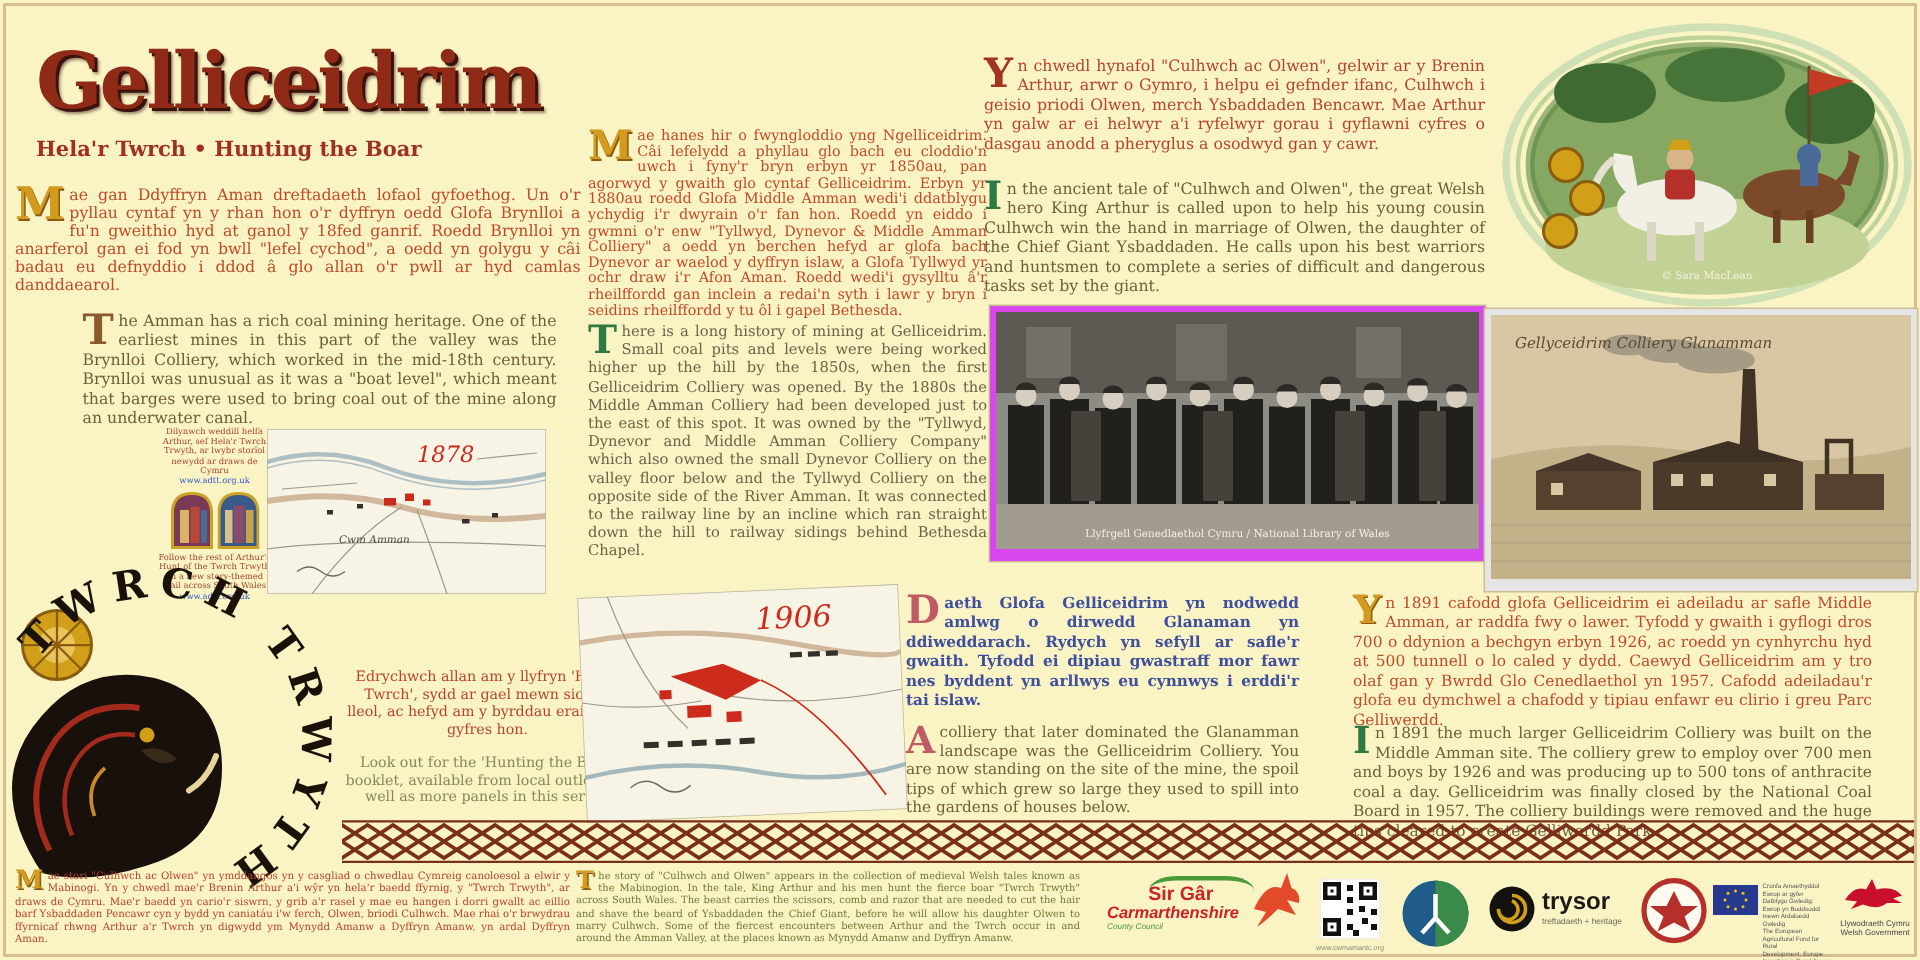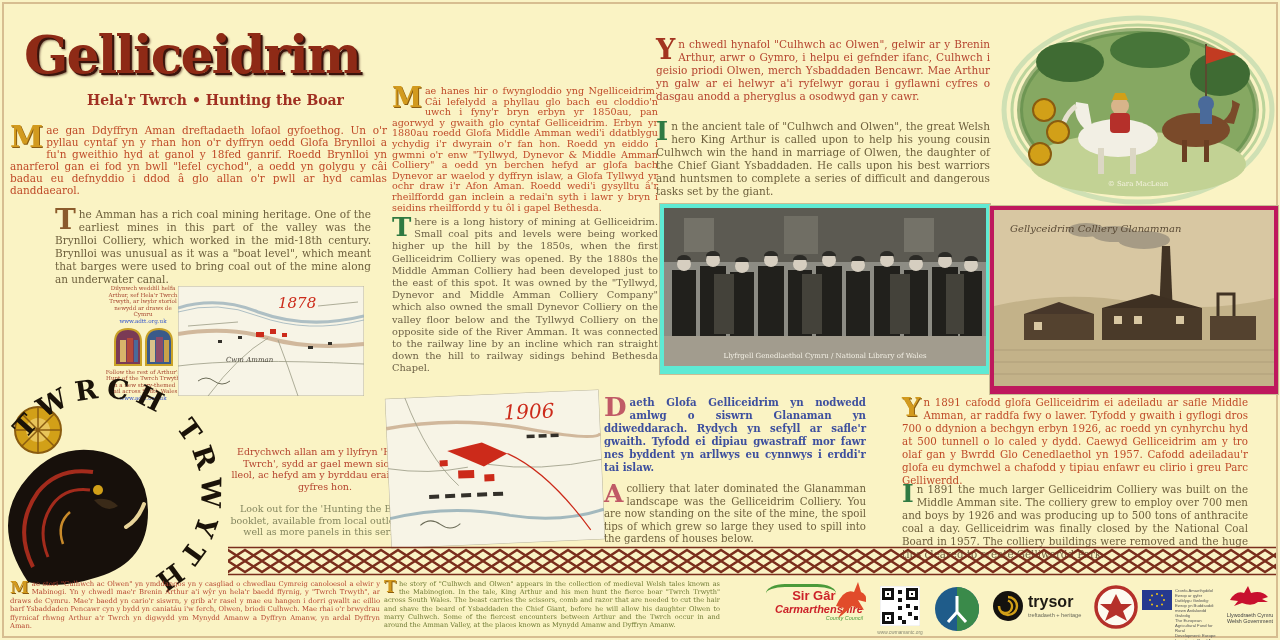--- a/index.html
+++ b/index.html
@@ -10,21 +10,21 @@
   .para{position:absolute;text-align:justify;}
   .dropcap{float:left;font-weight:bold;font-family:"DejaVu Serif",serif;line-height:.78;
            margin:1px 3px 0 0;}
   .gold{color:#d29a1e;text-shadow:1px 1px 0 #8a5c10;}
   .redcap{color:#a33420;}
   .greencap{color:#2f7a42;}
   .pinkcap{color:#c05a66;}
   .browncap{color:#8b5a2b;}
   .title{font-weight:bold;color:#8e2a16;letter-spacing:-2px;
          text-shadow:2px 2px 0 #3a140c, 3px 3px 2px rgba(58,20,12,.5);}
-  .subtitle{font-weight:bold;color:#a03022;text-align:right;}
+  .subtitle{font-weight:bold;color:#a03022;text-align:left;}
   .centered{text-align:center;}
   .tiny-url{color:#3355cc;}
   svg text{font-family:"DejaVu Serif",serif;}
 </style>
 </head>
 <body>
 
 <div id="panel">
   <div id="frame"></div>
 
@@ -125,21 +125,21 @@
 
   <div class="para" style="left:392px;top:86px;width:266px;font-size:9.6px;line-height:10.6px;color:#bf4a28;">
     <span class="dropcap gold" style="font-size:27px;">M</span><span>ae hanes hir o fwyngloddio yng Ngelliceidrim. Câi lefelydd a phyllau glo bach eu cloddio'n uwch i fyny'r bryn erbyn yr 1850au, pan agorwyd y gwaith glo cyntaf Gelliceidrim.  Erbyn yr 1880au roedd Glofa Middle Amman wedi'i ddatblygu ychydig i'r dwyrain o'r fan hon. Roedd yn eiddo i gwmni o'r enw "Tyllwyd, Dynevor &amp; Middle Amman Colliery" a oedd yn berchen hefyd ar glofa bach Dynevor ar waelod y dyffryn islaw, a Glofa Tyllwyd yr ochr draw i'r Afon Aman.  Roedd wedi'i gysylltu â'r rheilffordd gan inclein a redai'n syth i lawr y bryn i seidins rheilffordd y tu ôl i gapel Bethesda.</span>
   </div>
 
   <div class="para" style="left:392px;top:216px;width:266px;font-size:9.8px;line-height:12.2px;color:#6d6146;">
     <span class="dropcap greencap" style="font-size:26px;">T</span><span>here is a long history of mining at Gelliceidrim. Small coal pits and levels were being worked higher up the hill by the 1850s, when the first Gelliceidrim Colliery was opened.  By the 1880s the Middle Amman Colliery had been developed just to the east of this spot. It was owned by the "Tyllwyd, Dynevor and Middle Amman Colliery Company" which also owned the small Dynevor Colliery on the valley floor below and the Tyllwyd Colliery on the opposite side of the River Amman.  It was connected to the railway line by an incline which ran straight down the hill to railway sidings behind Bethesda Chapel.</span>
   </div>
 
   <div class="para" style="left:604px;top:396px;width:262px;font-size:10.2px;line-height:13px;color:#3d4f9e;font-weight:bold;">
-    <span class="dropcap pinkcap" style="font-size:26px;">D</span><span>aeth Glofa Gelliceidrim yn nodwedd amlwg o siswrn Glanaman yn ddiweddarach. Rydych yn sefyll ar safle'r gwaith. Tyfodd ei dipiau gwastraff mor fawr nes byddent yn arllwys eu cynnwys i erddi'r tai islaw.</span>
+    <span class="dropcap pinkcap" style="font-size:26px;">D</span><span>aeth Glofa Gelliceidrim yn nodwedd amlwg o dirwedd Glanaman yn ddiweddarach. Rydych yn sefyll ar safle'r gwaith. Tyfodd ei dipiau gwastraff mor fawr nes byddent yn arllwys eu cynnwys i erddi'r tai islaw.</span>
   </div>
 
   <div class="para" style="left:604px;top:483px;width:262px;font-size:10.2px;line-height:12.6px;color:#6d5f3c;">
     <span class="dropcap pinkcap" style="font-size:25px;">A</span><span> colliery that later dominated the Glanamman landscape was the Gelliceidrim Colliery.  You are now standing on the site of the mine, the spoil tips of which grew so large they used to spill into the gardens of houses below.</span>
   </div>
 
   <div class="para" style="left:656px;top:38px;width:334px;font-size:10.5px;line-height:13px;color:#b5442f;">
     <span class="dropcap redcap" style="font-size:27px;">Y</span><span>n chwedl hynafol "Culhwch ac Olwen", gelwir ar y Brenin Arthur, arwr o Gymro, i helpu ei gefnder ifanc, Culhwch i geisio priodi Olwen, merch Ysbaddaden Bencawr. Mae Arthur yn galw ar ei helwyr a'i ryfelwyr gorau i gyflawni cyfres o dasgau anodd a pheryglus a osodwyd gan y cawr.</span>
   </div>
 
@@ -189,21 +189,21 @@
       <rect x="110" y="99" width="20" height="20" rx="4" fill="#b5302a"></rect>
     </g>
     <g>
       <circle cx="44" cy="96" r="11" fill="#d2a018" stroke="#8a5c10" stroke-width="2"></circle>
       <circle cx="58" cy="118" r="11" fill="#d2a018" stroke="#8a5c10" stroke-width="2"></circle>
       <circle cx="40" cy="140" r="11" fill="#d2a018" stroke="#8a5c10" stroke-width="2"></circle>
     </g>
     <text x="138" y="172" font-size="7" fill="#f5f2e0" text-anchor="middle">© Sara MacLean</text>
   </svg>
 
-  <div class="abs" style="left:660px;top:204px;background:#5eead4;padding:4px;box-shadow:0 0 0 1px #c9bd94;">
+  <div class="abs" style="left:660px;top:204px;background:#d946ef;padding:4px;box-shadow:0 0 0 1px #c9bd94;">
     <svg width="322" height="158">
       <rect width="322" height="158" fill="#8d8c84"></rect>
       <rect width="322" height="54" fill="#5c5a52"></rect>
       <rect x="20" y="10" width="30" height="34" fill="#747268"></rect>
         <rect x="120" y="8" width="34" height="38" fill="#706e64"></rect>
         <rect x="240" y="10" width="30" height="34" fill="#747268"></rect>
       <g>
         <g fill="#21201c">
           <rect x="8" y="62" width="24" height="66"></rect>
             <rect x="36" y="58" width="26" height="70"></rect>
@@ -248,21 +248,21 @@
             <path d="M245 52 a7 5 0 0 1 14 0 Z"></path>
             <path d="M274 49 a7 5 0 0 1 14 0 Z"></path>
             <path d="M300 53 a7 5 0 0 1 14 0 Z"></path>
         </g>
       </g>
       <rect y="128" width="322" height="30" fill="#a29c8e"></rect>
       <text x="161" y="150" font-size="7" fill="#f2efe4" text-anchor="middle">Llyfrgell Genedlaethol Cymru / National Library of Wales</text>
     </svg>
   </div>
 
-  <div class="abs" style="left:990px;top:206px;background:#be185d;padding:4px;box-shadow:0 0 0 1px #c9bd94;">
+  <div class="abs" style="left:990px;top:206px;background:#e5e5e5;padding:4px;box-shadow:0 0 0 1px #c9bd94;">
     <svg width="280" height="176">
       <rect width="280" height="176" fill="#d8c7a2"></rect>
       <path d="M0 96 Q70 80 140 92 Q210 104 280 88 V176 H0 Z" fill="#c3b289"></path>
       <g fill="#9a917e" opacity=".8">
         <ellipse cx="150" cy="30" rx="26" ry="9"></ellipse>
           <ellipse cx="120" cy="24" rx="22" ry="8"></ellipse>
           <ellipse cx="92" cy="20" rx="18" ry="7"></ellipse>
       </g>
       <g>
         <path d="M168 36 L176 36 L180 128 L164 128 Z" fill="#413324"></path>
@@ -297,21 +297,21 @@
     <line x1="0" y1="28.5" x2="1048" y2="28.5" stroke="#7a2e1c" stroke-width="1.5"></line>
   </svg>
 
   <div class="para" style="left:10px;top:580px;width:370px;font-size:6.8px;line-height:8.4px;color:#b5442f;">
     <span class="dropcap gold" style="font-size:17px;">M</span><span>ae stori "Culhwch ac Olwen" yn ymddangos yn y casgliad o chwedlau Cymreig canoloesol a elwir y Mabinogi. Yn y chwedl mae'r Brenin Arthur a'i wŷr yn hela'r baedd ffyrnig, y "Twrch Trwyth", ar draws de Cymru. Mae'r baedd yn cario'r siswrn, y grib a'r rasel y mae eu hangen i dorri gwallt ac eillio barf Ysbaddaden Pencawr cyn y bydd yn caniatáu i'w ferch, Olwen, briodi Culhwch. Mae rhai o'r brwydrau ffyrnicaf rhwng Arthur a'r Twrch yn digwydd ym Mynydd Amanw a Dyffryn Amanw, yn ardal Dyffryn Aman.</span>
   </div>
   <div class="para" style="left:384px;top:580px;width:336px;font-size:6.6px;line-height:8.2px;color:#6f7a33;">
     <span class="dropcap gold" style="font-size:16px;">T</span><span>he story of "Culhwch and Olwen" appears in the collection of medieval Welsh tales known as the Mabinogion.  In the tale, King Arthur and his men hunt the fierce boar "Twrch Trwyth" across South Wales. The beast carries the scissors, comb and razor that are needed to cut the hair and shave the beard of Ysbaddaden the Chief Giant, before he will allow his daughter Olwen to marry Culhwch. Some of the fiercest encounters between Arthur and the Twrch occur in and around the Amman Valley, at the places known as Mynydd Amanw and Dyffryn Amanw.</span>
   </div>
 
-  <div class="abs" style="left:738px;top:584px;width:125px;text-align:right;font-family:'Liberation Sans',sans-serif;">
+  <div class="abs" style="left:738px;top:584px;width:125px;text-align:left;font-family:'Liberation Sans',sans-serif;">
     <svg class="abs" style="left:96px;top:-4px;" width="34" height="40">
       <path d="M2 26 Q10 8 20 12 L24 2 L27 12 Q33 14 32 22 L24 20 L30 30 L18 26 Q10 34 4 38 L10 28 Z" fill="#e14b2a"></path>
     </svg>
     <div style="font-size:13px;font-weight:bold;color:#cc2229;border-top:3px solid #4a9a3a;border-radius:40%/14px;padding-top:1px;width:70px;margin:0 auto;">Sir Gâr</div>
     <div style="font-size:11px;font-weight:bold;color:#cc2229;font-style:italic;">Carmarthenshire</div>
     <div style="font-size:5.5px;color:#4a9a3a;font-style:italic;">County Council</div>
   </div>
 
   <div class="abs" style="left:872px;top:586px;width:56px;text-align:center;">
     <svg width="40" height="40">

